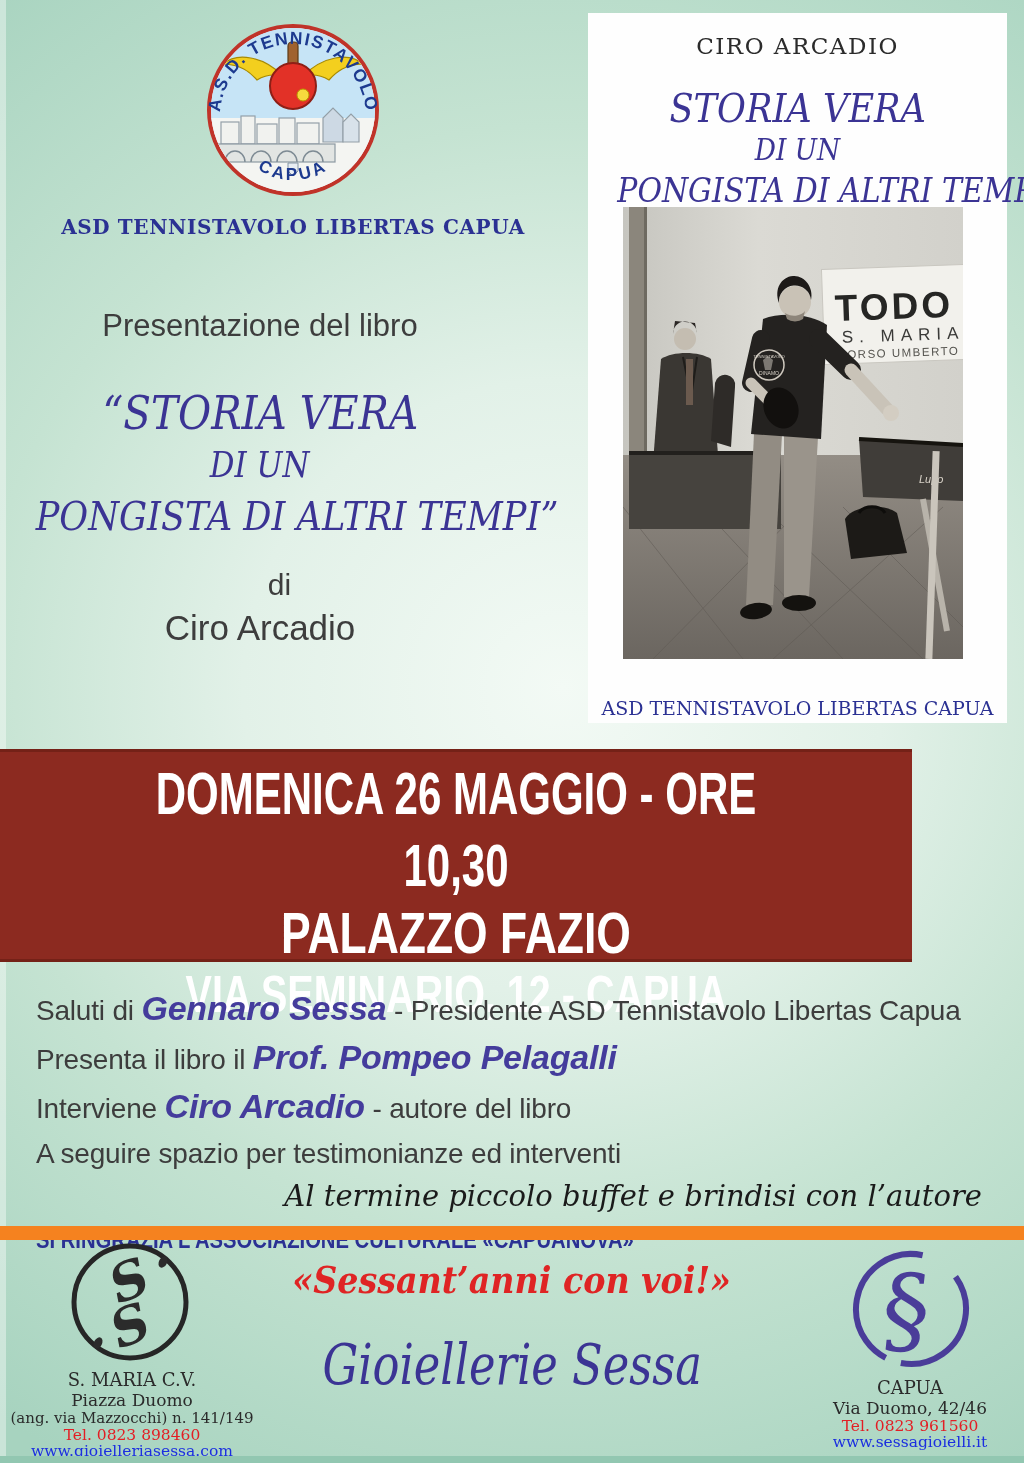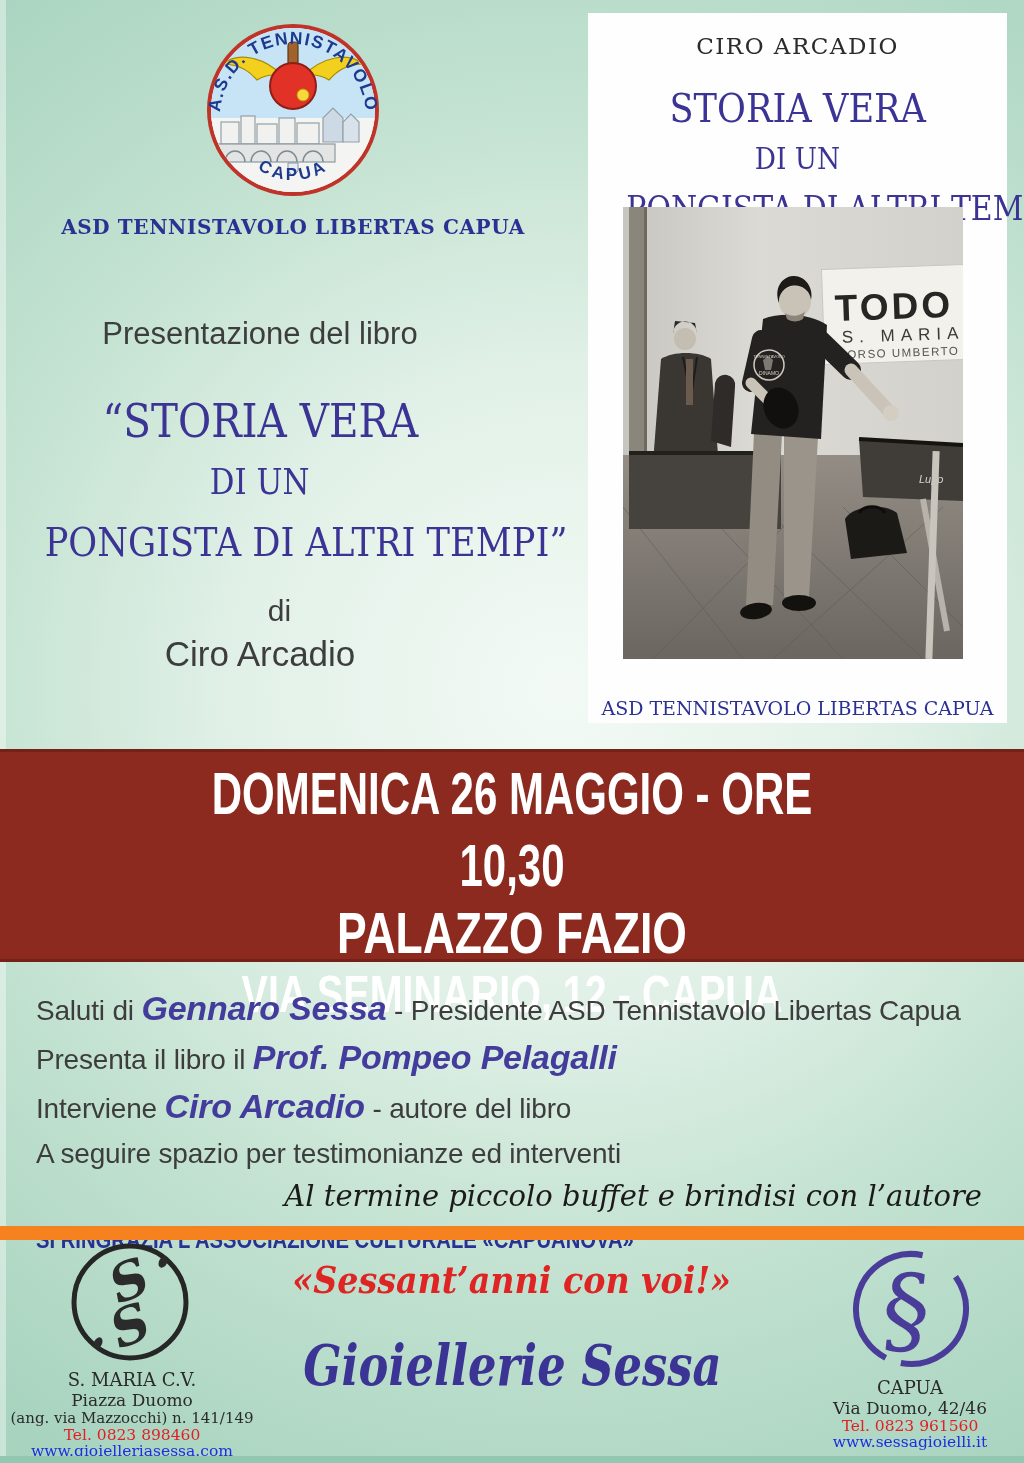--- a/index.html
+++ b/index.html
@@ -10,41 +10,41 @@
   }
   .left-edge{position:absolute;left:0;top:0;bottom:0;width:6px;background:rgba(255,255,255,.4);}
 
   
   .club-logo{position:absolute;left:205px;top:22px;width:176px;height:176px;}
   .club-name{
     position:absolute;left:0;top:215px;width:586px;text-align:center;
     font-family:"DejaVu Serif",serif;font-weight:bold;font-size:20px;letter-spacing:.6px;color:#2b3193;
   }
   .intro{position:absolute;left:0;top:308px;width:520px;text-align:center;white-space:nowrap;}
-  .intro .pres{font-size:31px;color:#3d3d3d;margin:8px 0 42px;}
-  .t-purple{font-family:"DejaVu Serif",serif;color:#3b3494;margin:9px;}
+  .intro .pres{font-size:31px;color:#3d3d3d;margin:0 0 42px;}
+  .t-purple{font-family:"DejaVu Serif",serif;font-style:italic;color:#3b3494;margin:0;}
   .intro .t1{font-size:46px;line-height:54px;}
   .intro .t2{font-size:35px;line-height:50px;}
   .intro .t3{font-size:40px;line-height:52px;}
   .intro .by{font-size:30px;color:#3d3d3d;margin:26px 0 6px;padding-left:39px;}
   .intro .auth{font-size:35px;color:#3d3d3d;margin:0;}
   .condense{display:inline-block;transform:scaleX(.88);transform-origin:center;white-space:nowrap;}
 
   
   .cover{position:absolute;left:588px;top:13px;width:419px;height:710px;background:#fefefe;text-align:center;}
   .cover .c-auth{font-family:"DejaVu Serif",serif;font-size:23px;letter-spacing:1.5px;color:#2b2b2b;margin:20px 0 0;}
   .cover .ct1{font-size:40px;line-height:46px;margin-top:26px;}
   .cover .ct2{font-size:30px;line-height:38px;}
   .cover .ct3{font-size:34px;line-height:42px;}
   .cover .photo{position:absolute;left:35px;top:194px;width:340px;height:452px;}
   .cover .c-foot{position:absolute;left:0;right:0;top:684px;font-family:"DejaVu Serif",serif;font-size:19px;color:#2b3193;}
 
   
   .banner{
-    position:absolute;left:0;top:749px;width:1024px;height:213px;background:#8c2a20;
+    position:absolute;left:0;top:749px;width:912px;height:213px;background:#8c2a20;
     border-top:3px solid #742117;border-bottom:3px solid #742117;box-sizing:border-box;
     color:#fff;text-align:center;font-weight:bold;
   }
   .banner .bl{display:block;transform-origin:center;}
   .banner .bl1{font-size:60px;line-height:72px;margin-top:6px;transform:scaleX(.70);}
   .banner .bl2{font-size:57px;line-height:62px;transform:scaleX(.78);}
   .banner .bl3{font-size:52px;line-height:60px;transform:scaleX(.76);}
 
   
   .program{position:absolute;left:0;top:962px;width:1024px;padding:24px 4px 0 36px;box-sizing:border-box;}
@@ -59,21 +59,21 @@
     font-size:23px;font-weight:bold;color:#2b3193;white-space:nowrap;}
   .orange-bar{position:absolute;left:0;top:1226px;width:1024px;height:14px;background:#f5821f;}
 
   
   .ss-logo{position:absolute;left:66px;top:1240px;width:128px;height:128px;}
   .sessa-logo{position:absolute;left:849px;top:1245px;width:124px;height:130px;}
   .slogan{position:absolute;left:0;top:1258px;width:1024px;text-align:center;
     font-family:"DejaVu Serif",serif;font-style:italic;font-weight:bold;font-size:37px;color:#df2424;}
   .slogan .condense{transform:scaleX(.9);}
   .gio{position:absolute;left:0;top:1332px;width:1024px;text-align:center;
-    font-family:"DejaVu Serif",serif;font-style:italic;font-weight:bold;font-size:56px;color:#3b3494;}
+    font-family:"DejaVu Serif",serif;font-style:italic;font-weight:normal;font-size:56px;color:#3b3494;}
   .gio .condense{transform:scaleX(.8);}
   .store{position:absolute;text-align:center;font-family:"DejaVu Serif",serif;color:#2b2b2b;}
   .store-left{left:0;top:1370px;width:264px;}
   .store-right{left:800px;top:1378px;width:220px;}
   .store .city{font-size:18px;line-height:20px;}
   .store .addr{font-size:17px;line-height:20px;}
   .store .addr2{font-size:15px;line-height:17px;}
   .store .tel{font-size:15.5px;line-height:16px;color:#e31e24;}
   .store .web{font-size:15.5px;line-height:16px;color:#1b2ee0;text-align:center;}
   .bottom-strip{position:absolute;left:0;bottom:0;width:1024px;height:7px;background:#92c7b1;}

